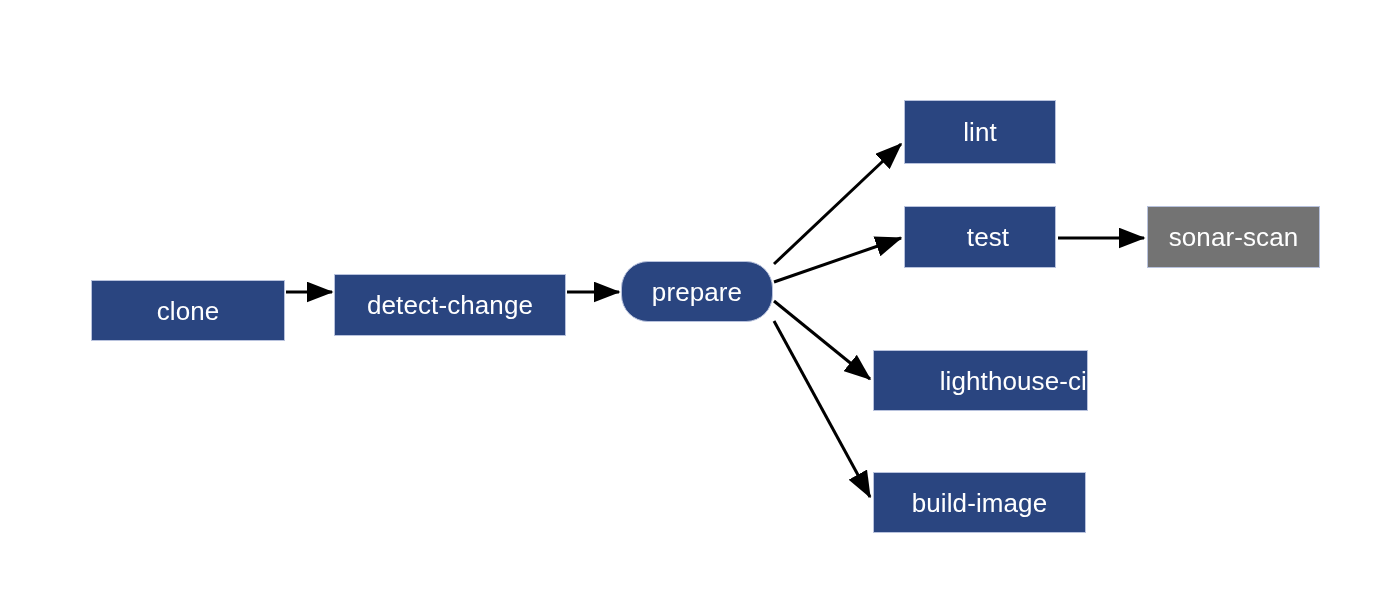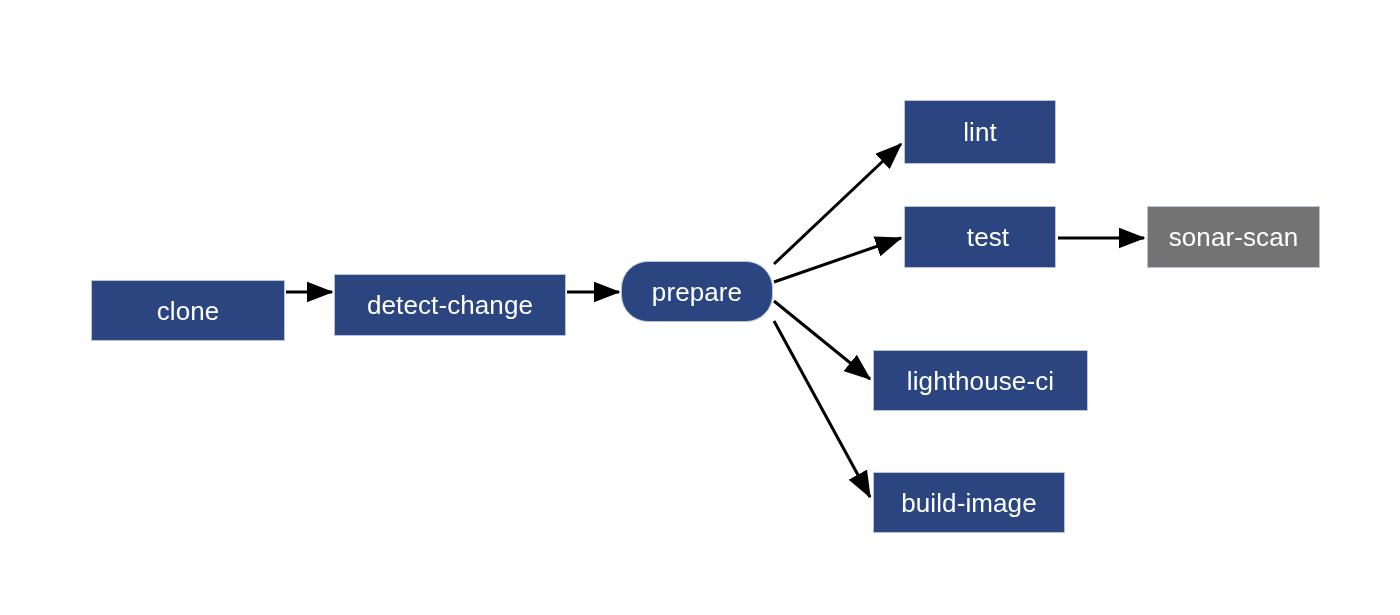--- a/index.html
+++ b/index.html
@@ -79,20 +79,20 @@
   </div>
   <div class="node" style="left: 904px; top: 100px; width: 152px; height: 64px; background: rgb(42, 69, 128); border-color: rgb(184, 194, 221); color: rgb(255, 255, 255);">
     <span class="node-label">lint</span>
   </div>
   <div class="node" style="left: 904px; top: 206px; width: 152px; height: 62px; background: rgb(42, 69, 128); border-color: rgb(184, 194, 221); color: rgb(255, 255, 255); padding-left: 16px;">
     <span class="node-label">test</span>
   </div>
   <div class="node" style="left: 1147px; top: 206px; width: 173px; height: 62px; background: #737373; border-color: rgb(184, 194, 221); color: rgb(255, 255, 255);">
     <span class="node-label">sonar-scan</span>
   </div>
-  <div class="node" style="left: 873px; top: 350px; width: 215px; height: 61px; background: rgb(42, 69, 128); border-color: rgb(184, 194, 221); color: rgb(255, 255, 255);">
+  <div class="node" style="left: 873px; top: 350px; width: 215px; height: 61px; background: rgb(42, 69, 128); border-color: rgb(184, 194, 221); color: rgb(255, 255, 255); justify-content: flex-end;">
     <span class="node-label">lighthouse-ci</span>
   </div>
-  <div class="node" style="left: 873px; top: 472px; width: 192px; height: 61px; background: rgb(42, 69, 128); border-color: rgb(184, 194, 221); color: rgb(255, 255, 255);">
+  <div class="node" style="left: 873px; top: 472px; width: 213px; height: 61px; background: rgb(42, 69, 128); border-color: rgb(184, 194, 221); color: rgb(255, 255, 255);">
     <span class="node-label">build-image</span>
   </div>
 
 </div>
 
 </body></html>

